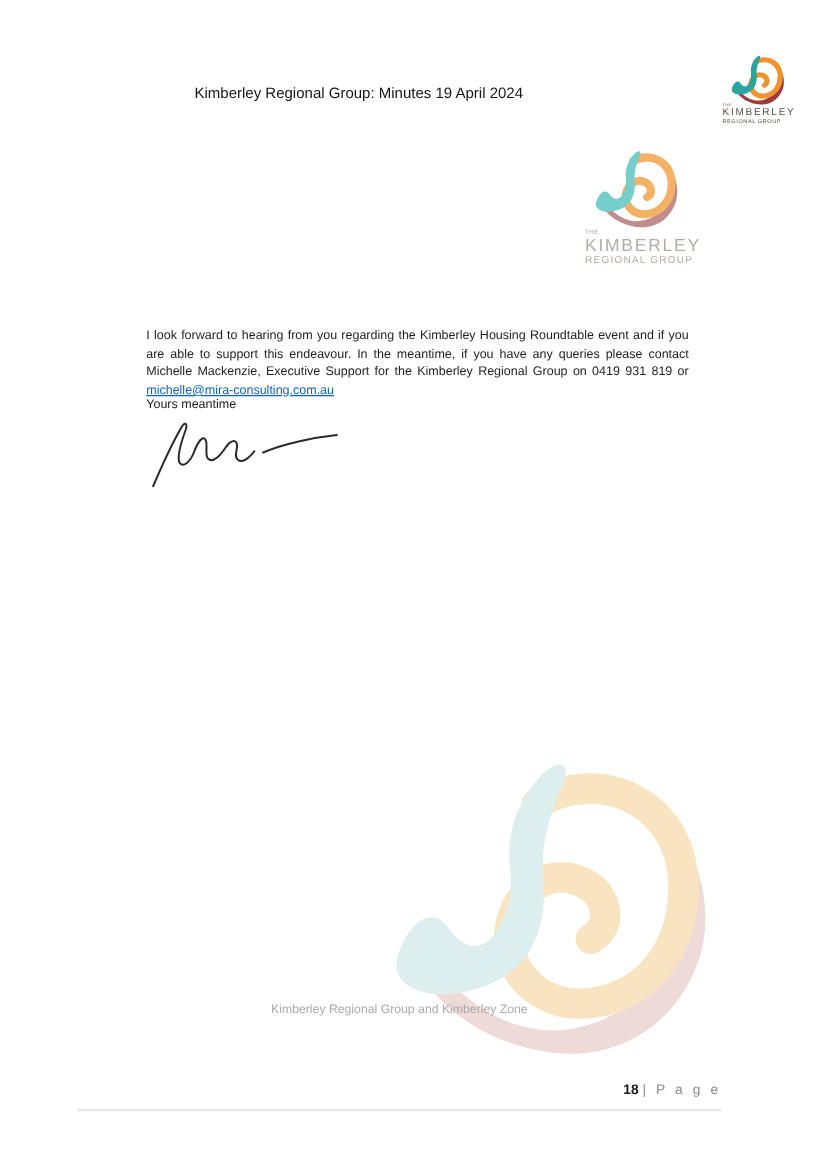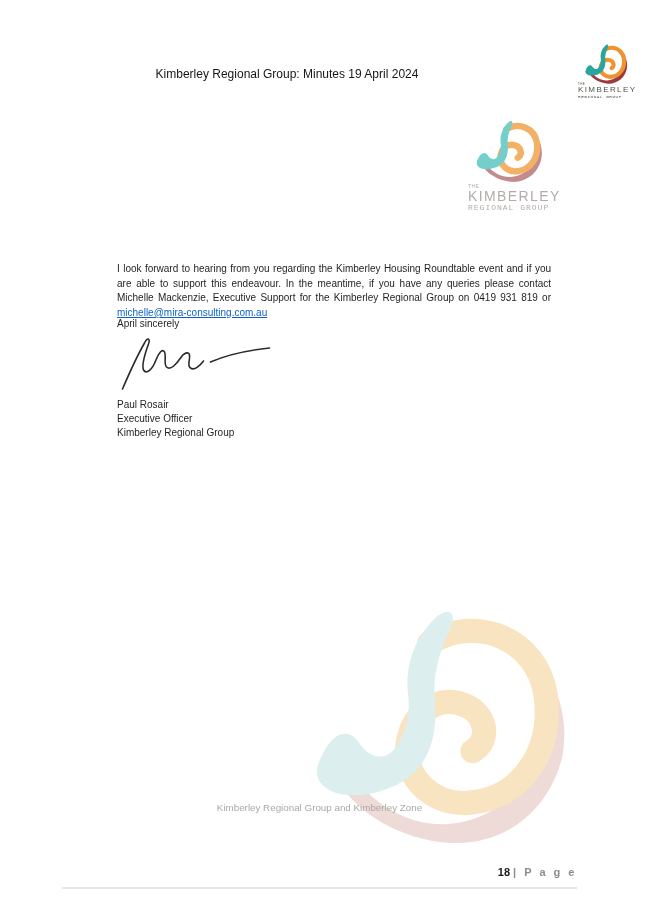--- a/index.html
+++ b/index.html
@@ -12,21 +12,21 @@
     font-size:12px;color:#161616;}
   
   .logo{position:absolute;}
   .logo-small{left:578px;top:12px;width:62px;}
   .logo-small svg.swirl{width:56px;height:41px;display:block;margin-left:2px;}
   .logo-medium{left:462px;top:88px;width:106px;}
   .logo-medium svg.swirl{width:100px;height:64px;display:block;}
   .logo-text{line-height:1.05;}
   .t-the{font-size:4px;letter-spacing:.4px;}
   .t-name{letter-spacing:1.4px;}
-  .t-sub{letter-spacing:1px;font-family:Liberation Mono, monospace;}
+  .t-sub{letter-spacing:1px;}
   .logo-small .logo-text{margin-top:-2px;color:#564f48;}
   .logo-small .t-the{font-size:3px;}
   .logo-small .t-name{font-size:8px;}
   .logo-small .t-sub{font-size:4.4px;letter-spacing:.5px;}
   .logo-medium .logo-text{margin-top:0px;color:#b2adaa;margin-left:6px;}
   .logo-medium .t-the{font-size:5px;}
   .logo-medium .t-name{font-size:14px;}
   .logo-medium .t-sub{font-size:8px;}
   
   .sw-strong{--teal:#2aa49e;--orange:#f0932d;--rose:#9d3a40;}
@@ -40,21 +40,21 @@
   .closing{position:absolute;left:117px;top:286px;font-size:10px;}
   .signature{position:absolute;left:114px;top:299px;width:166px;height:62px;}
   .signatory{position:absolute;left:117px;top:366px;font-size:10px;line-height:14.2px;}
   .attach-note{position:absolute;left:117px;top:420px;font-size:10px;font-style:italic;}
   
   .footer{position:absolute;left:62px;top:770px;width:515px;text-align:center;
     font-size:9.8px;line-height:11.6px;color:#a9a9a9;z-index:2;}
   .lk-faded{color:#8fb0e2;text-decoration:underline;cursor:pointer;}
   .page-num{position:absolute;right:76px;top:834px;font-size:11px;text-align:right;z-index:2;}
   .pn-number{color:#1b1b1b;font-weight:bold;}
-  .pn-suffix{color:#8c8c8c;letter-spacing:2.5px;margin-left:3px;font-weight:bold;}
+  .pn-suffix{color:#8c8c8c;letter-spacing:2.5px;margin-left:3px;}
   .footer-rule{position:absolute;left:62px;top:855px;width:515px;height:2px;background:#e7e7e7;z-index:2;}
 </style>
 </head>
 <body>
 
 <svg width="0" height="0" style="position:absolute" aria-hidden="true">
   <defs>
     <g id="swirl-art">
       <path fill="var(--rose)" d="M7,62 C14,76 32,86 50,87 C70,88 86,75 91,56 C94,42 90,27 80,17 C74,11 69,13 74,19 C82,28 86,39 83,51 C78,69 64,79 49,80 C35,81 21,73 13,61 C9,55 4,56 7,62 Z"></path>
       <path fill="none" stroke="var(--orange)" stroke-width="9" stroke-linecap="round" d="M42,13 C60,2 82,12 85,32 C88,53 76,70 58,72 C44,74 32,63 34,50 C36,38 46,32 55,36 C63,39 65,49 58,53"></path>
@@ -88,34 +88,29 @@
       <div class="t-sub">REGIONAL GROUP</div>
     </div>
   </div>
 
   <svg class="watermark sw-watermark" viewBox="0 0 100 90">
       <use href="#swirl-art"></use>
     </svg>
 
   <p class="body-par"><span>I look forward to hearing from you regarding the Kimberley Housing Roundtable event and if you are able to support this endeavour. In the meantime, if you have any queries please contact Michelle Mackenzie, Executive Support for the Kimberley Regional Group on 0419 931 819 or </span><a class="lk">michelle@mira-consulting.com.au</a></p>
 
-  <div class="closing">April sincerely</div>
+  <div class="closing">Yours meantime</div>
 
   <svg class="signature" viewBox="0 0 165 62">
     <g fill="none" stroke="#2a2a2a" stroke-width="1.6" stroke-linecap="round">
       <path d="M8,58 C14,44 22,26 30,12 C33,6 36,7 34,13 C30,24 27,34 29,39 C32,44 38,38 41,30 C44,22 48,17 50,21 C52,25 49,33 52,36 C56,40 62,33 66,27 C69,22 74,20 75,24 C76,29 72,34 76,37 C80,40 86,34 89,30"></path>
       <path d="M96,31 C112,24 136,19 155,17"></path>
     </g>
   </svg>
 
-  <div class="signatory">
-    <div>Paul Rosair</div>
-    <div>Executive Officer</div>
-    <div>Kimberley Regional Group</div>
-  </div>
 
 
   <div class="footer">
     <div>Kimberley Regional Group and Kimberley Zone</div>
   </div>
 
   <div class="page-num">
     <span class="pn-number">18</span><span class="pn-suffix">| P a g e</span>
   </div>
 

